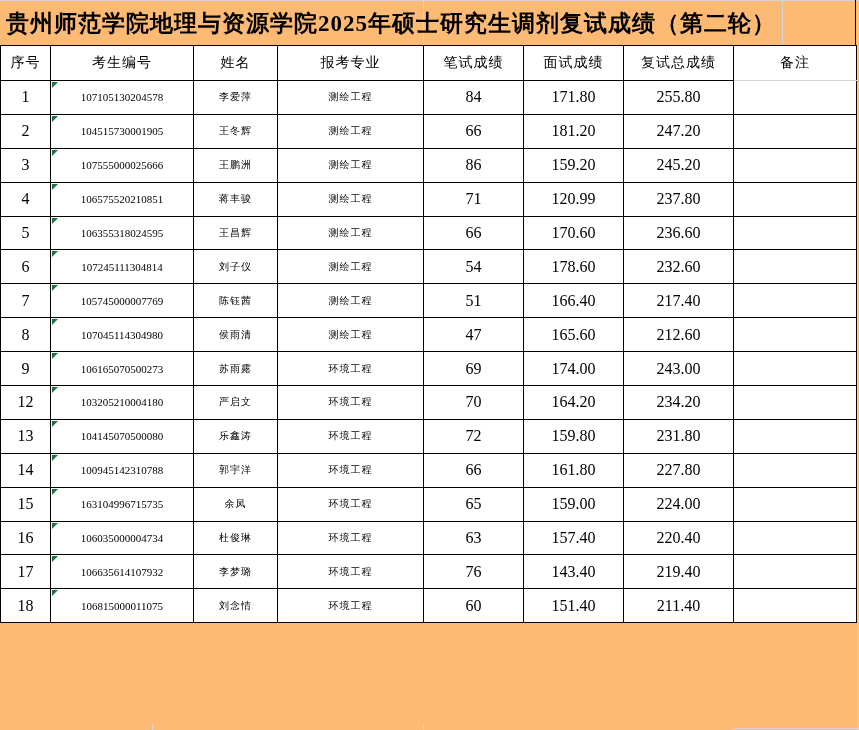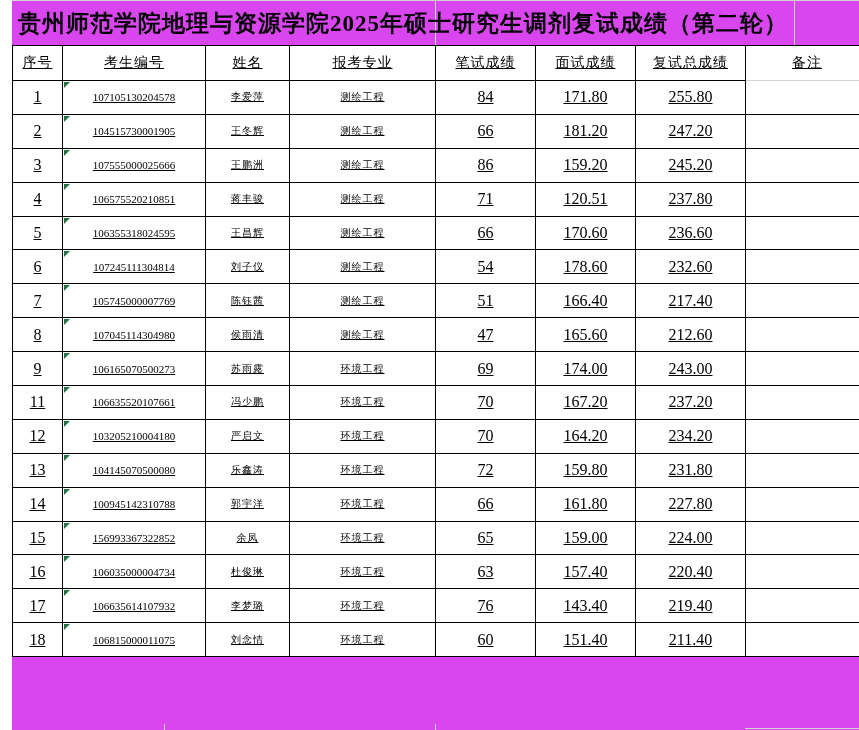--- a/index.html
+++ b/index.html
@@ -1,21 +1,21 @@
 <!DOCTYPE html>
 <html><head>
 <meta charset="utf-8">
 <style>
   html, body { margin: 0; padding: 0; background: #ffffff; }
   body {
     width: 859px; height: 730px; overflow: hidden; position: relative;
     font-family: "Liberation Serif", "DejaVu Serif", serif;
     color: #000000;
   }
-  .sheet { position: absolute; inset: 0; background: #d946ef; margin-left: 12px; }
+  .sheet { position: absolute; inset: 0; background: #fdba74; }
 
   
   .title-row {
     position: absolute; top: 0; left: 0; width: 859px; height: 45px;
   }
   .title-text {
     position: absolute; top: 0; left: 0; width: 782px; height: 45px;
     line-height: 47px; text-align: center;
     font-size: 23px; font-weight: bold; letter-spacing: 1px;
     white-space: nowrap;
@@ -32,21 +32,20 @@
   .gl-stub-2     { left: 423px; top: 724px; width: 1px; height: 6px; }
   .title-right-border {
     position: absolute; left: 855px; top: 0; width: 1px; height: 46px; background: #000;
   }
 
   
   table.scores {
     position: absolute; top: 45px; left: 0;
     width: 856px; table-layout: fixed; border-collapse: collapse;
     background: #ffffff;
-    text-decoration: underline;
   }
   .scores th, .scores td {
     border: 1px solid #000000;
     text-align: center; vertical-align: middle;
     padding: 0; overflow: hidden; white-space: nowrap;
   }
   .scores thead tr { height: 35px; }
   .scores tbody tr { height: 33.9px; }
   .scores th {
     font-size: 14px; font-weight: normal; letter-spacing: 1px;
@@ -137,21 +136,21 @@
           <td class="col-interview_score"><span>159.20</span></td>
           <td class="col-total_score"><span>245.20</span></td>
           <td class="col-remarks"><span></span></td>
         </tr>
         <tr>
           <td class="col-index"><span>4</span></td>
           <td class="col-candidate_id"><span class="green-triangle"></span><span>106575520210851</span></td>
           <td class="col-name"><span>蒋丰骏</span></td>
           <td class="col-major"><span>测绘工程</span></td>
           <td class="col-written_score"><span>71</span></td>
-          <td class="col-interview_score"><span>120.51</span></td>
+          <td class="col-interview_score"><span>120.99</span></td>
           <td class="col-total_score"><span>237.80</span></td>
           <td class="col-remarks"><span></span></td>
         </tr>
         <tr>
           <td class="col-index"><span>5</span></td>
           <td class="col-candidate_id"><span class="green-triangle"></span><span>106355318024595</span></td>
           <td class="col-name"><span>王昌辉</span></td>
           <td class="col-major"><span>测绘工程</span></td>
           <td class="col-written_score"><span>66</span></td>
           <td class="col-interview_score"><span>170.60</span></td>
@@ -192,30 +191,20 @@
           <td class="col-index"><span>9</span></td>
           <td class="col-candidate_id"><span class="green-triangle"></span><span>106165070500273</span></td>
           <td class="col-name"><span>苏雨露</span></td>
           <td class="col-major"><span>环境工程</span></td>
           <td class="col-written_score"><span>69</span></td>
           <td class="col-interview_score"><span>174.00</span></td>
           <td class="col-total_score"><span>243.00</span></td>
           <td class="col-remarks"><span></span></td>
         </tr>
         <tr>
-          <td class="col-index"><span>11</span></td>
-          <td class="col-candidate_id"><span class="green-triangle"></span><span>106635520107661</span></td>
-          <td class="col-name"><span>冯少鹏</span></td>
-          <td class="col-major"><span>环境工程</span></td>
-          <td class="col-written_score"><span>70</span></td>
-          <td class="col-interview_score"><span>167.20</span></td>
-          <td class="col-total_score"><span>237.20</span></td>
-          <td class="col-remarks"><span></span></td>
-        </tr>
-        <tr>
           <td class="col-index"><span>12</span></td>
           <td class="col-candidate_id"><span class="green-triangle"></span><span>103205210004180</span></td>
           <td class="col-name"><span>严启文</span></td>
           <td class="col-major"><span>环境工程</span></td>
           <td class="col-written_score"><span>70</span></td>
           <td class="col-interview_score"><span>164.20</span></td>
           <td class="col-total_score"><span>234.20</span></td>
           <td class="col-remarks"><span></span></td>
         </tr>
         <tr>
@@ -233,21 +222,21 @@
           <td class="col-candidate_id"><span class="green-triangle"></span><span>100945142310788</span></td>
           <td class="col-name"><span>郭宇洋</span></td>
           <td class="col-major"><span>环境工程</span></td>
           <td class="col-written_score"><span>66</span></td>
           <td class="col-interview_score"><span>161.80</span></td>
           <td class="col-total_score"><span>227.80</span></td>
           <td class="col-remarks"><span></span></td>
         </tr>
         <tr>
           <td class="col-index"><span>15</span></td>
-          <td class="col-candidate_id"><span class="green-triangle"></span><span>156993367322852</span></td>
+          <td class="col-candidate_id"><span class="green-triangle"></span><span>163104996715735</span></td>
           <td class="col-name"><span>余凤</span></td>
           <td class="col-major"><span>环境工程</span></td>
           <td class="col-written_score"><span>65</span></td>
           <td class="col-interview_score"><span>159.00</span></td>
           <td class="col-total_score"><span>224.00</span></td>
           <td class="col-remarks"><span></span></td>
         </tr>
         <tr>
           <td class="col-index"><span>16</span></td>
           <td class="col-candidate_id"><span class="green-triangle"></span><span>106035000004734</span></td>

